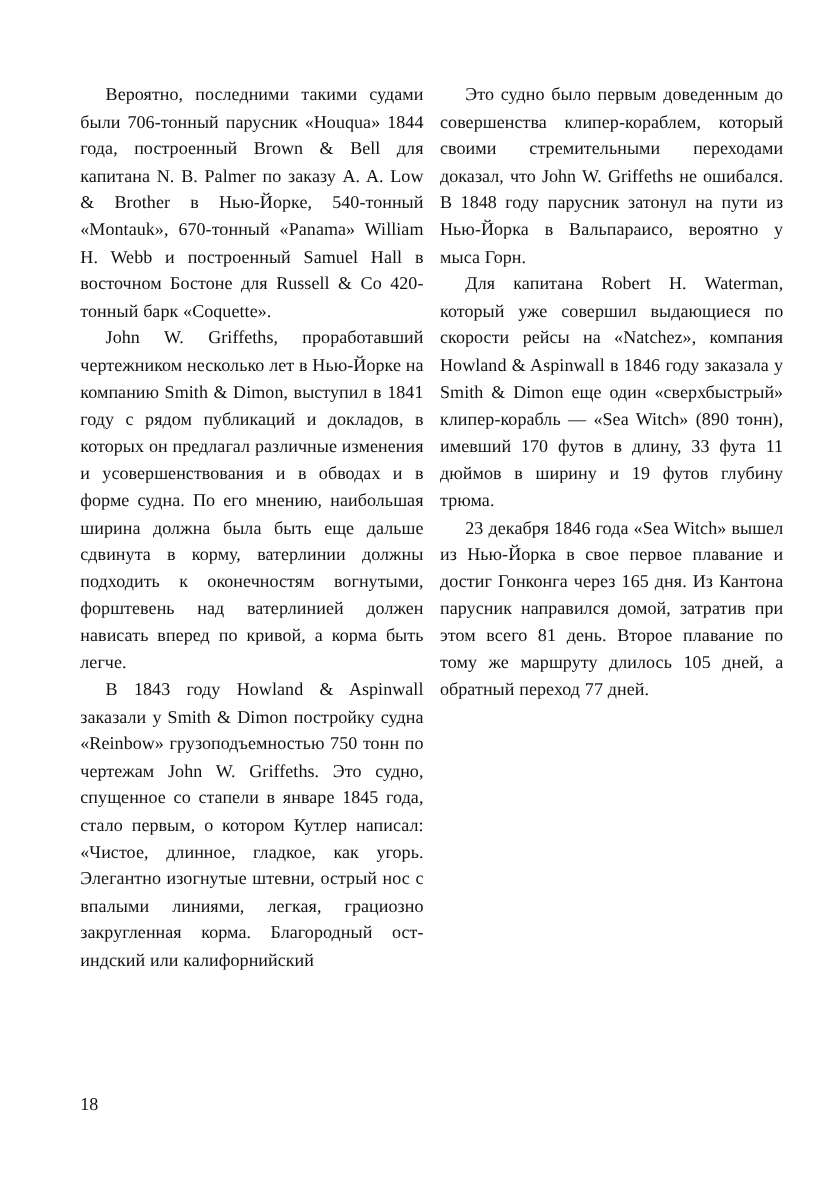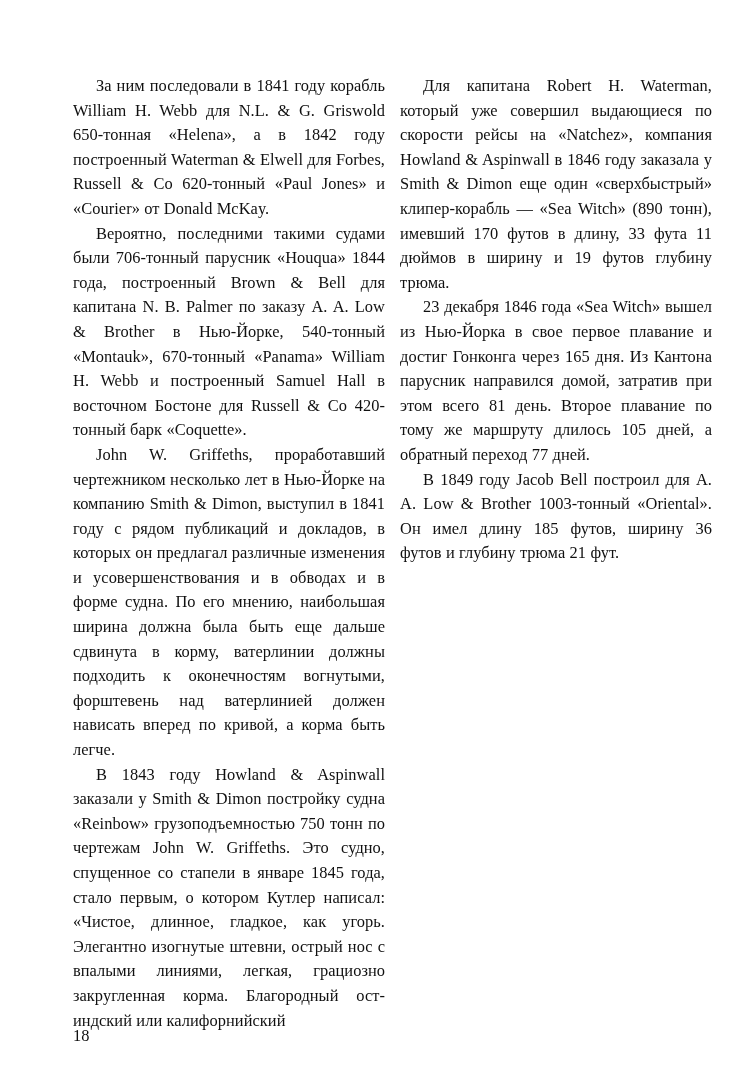--- a/index.html
+++ b/index.html
@@ -47,40 +47,38 @@
     margin-top: 0;
   }
   .page-number {
     position: absolute;
     left: 73px;
     top: 994px;
     font-size: 16.4px;
     line-height: 20px;
     font-family: "Liberation Serif", "DejaVu Serif", serif;
     color: #101010;
-    margin-top: 32px;
   }
 </style>
 </head>
 <body>
 
 <div class="page">
 
   <div class="columns">
 
     <div class="column">
-      <p class="para">За ним последовали в 1841 году корабль William H. Webb для N.L. &amp; G. Griswold 650-тонная «Helena», а в 1842 году построенный Waterman &amp; Elwell для Forbes, Russell &amp; Co 620-тонный «Paul Jones» и «Courier» от Donald McKay.</p>
       <p class="para">Вероятно, последними такими судами были 706-тонный парусник «Houqua» 1844 года, построенный Brown &amp; Bell для капитана N. B. Palmer по заказу A. A. Low &amp; Brother в Нью-Йорке, 540-тонный «Montauk», 670-тонный «Panama» William H. Webb и построенный Samuel Hall в восточном Бостоне для Russell &amp; Co 420-тонный барк «Coquette».</p>
       <p class="para">John W. Griffeths, проработавший чертежником несколько лет в Нью-Йорке на компанию Smith &amp; Dimon, выступил в 1841 году с рядом публикаций и докладов, в которых он предлагал различные изменения и усовершенствования и в обводах и в форме судна. По его мнению, наибольшая ширина должна была быть еще дальше сдвинута в корму, ватерлинии должны подходить к оконечностям вогнутыми, форштевень над ватерлинией должен нависать вперед по кривой, а корма быть легче.</p>
       <p class="para">В 1843 году Howland &amp; Aspinwall заказали у Smith &amp; Dimon постройку судна «Reinbow» грузоподъемностью 750 тонн по чертежам John W. Griffeths. Это судно, спущенное со стапели в январе 1845 года, стало первым, о котором Кутлер написал: «Чистое, длинное, гладкое, как угорь. Элегантно изогнутые штевни, острый нос с впалыми линиями, легкая, грациозно закругленная корма. Благородный ост-индский или калифорнийский</p>
     </div>
 
     <div class="column">
+      <p class="para">Это судно было первым доведенным до совершенства клипер-кораблем, который своими стремительными переходами доказал, что John W. Griffeths не ошибался. В 1848 году парусник затонул на пути из Нью-Йорка в Вальпараисо, вероятно у мыса Горн.</p>
       <p class="para">Для капитана Robert H. Waterman, который уже совершил выдающиеся по скорости рейсы на «Natchez», компания Howland &amp; Aspinwall в 1846 году заказала у Smith &amp; Dimon еще один «сверхбыстрый» клипер-корабль — «Sea Witch» (890 тонн), имевший 170 футов в длину, 33 фута 11 дюймов в ширину и 19 футов глубину трюма.</p>
       <p class="para">23 декабря 1846 года «Sea Witch» вышел из Нью-Йорка в свое первое плавание и достиг Гонконга через 165 дня. Из Кантона парусник направился домой, затратив при этом всего 81 день. Второе плавание по тому же маршруту длилось 105 дней, а обратный переход 77 дней.</p>
-      <p class="para">В 1849 году Jacob Bell построил для A. A. Low &amp; Brother 1003-тонный «Oriental». Он имел длину 185 футов, ширину 36 футов и глубину трюма 21 фут.</p>
     </div>
 
   </div>
 
   <div class="page-number">18</div>
 
 </div>
 
 </body></html>

